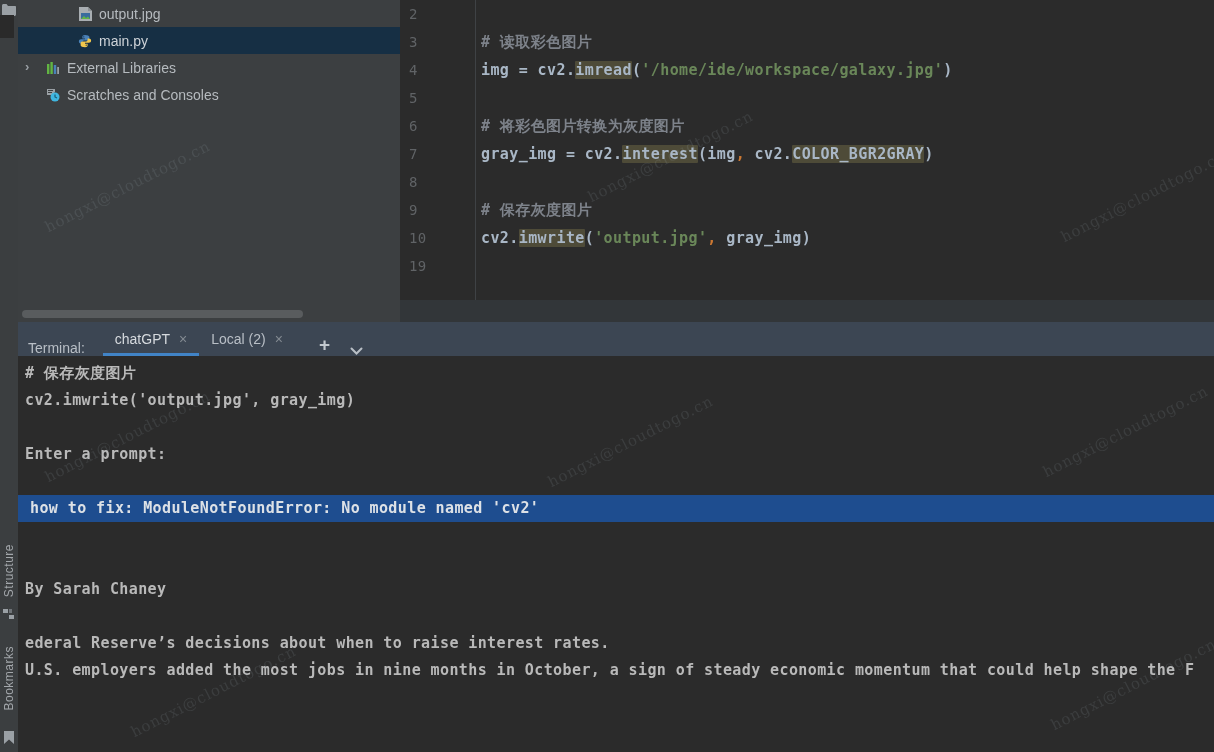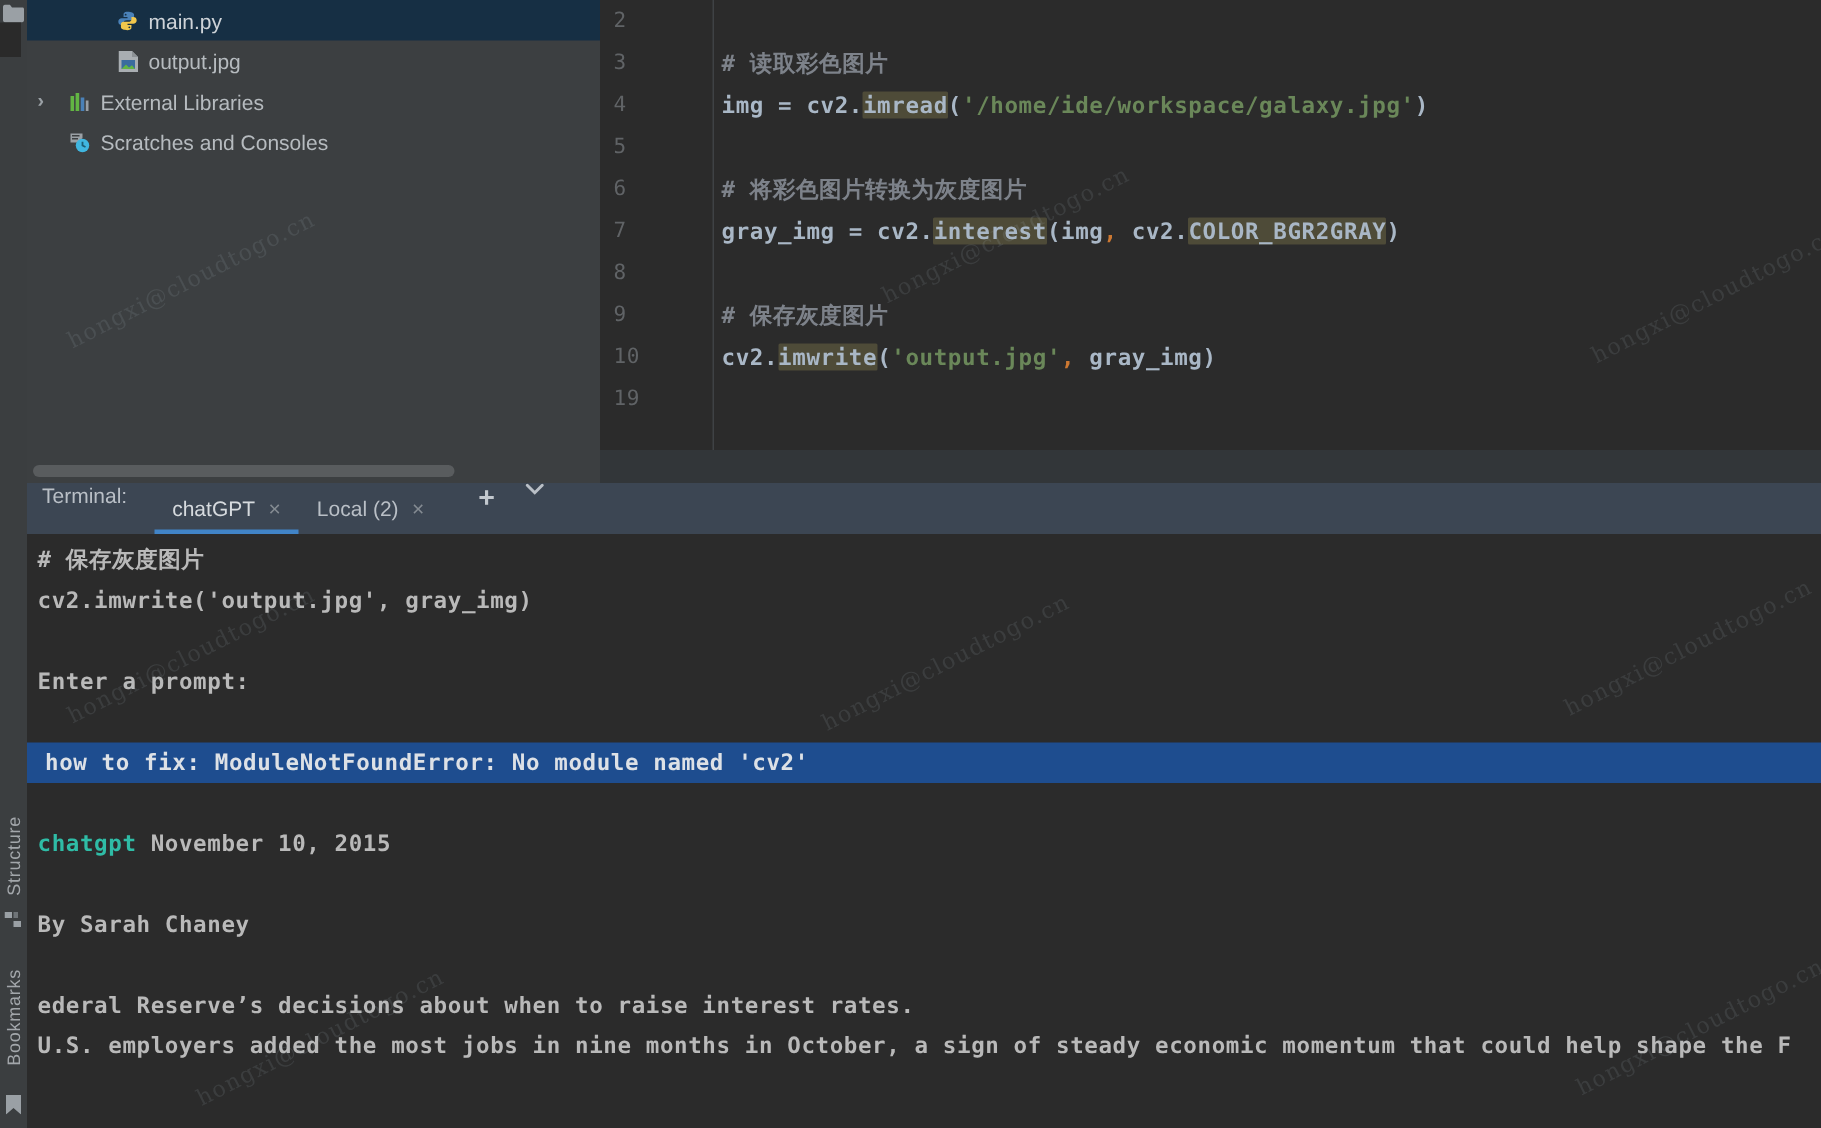--- a/index.html
+++ b/index.html
@@ -32,21 +32,21 @@
   .eline{height:28px;line-height:28px;display:flex;white-space:pre;
     font-family:"DejaVu Sans Mono","Liberation Mono",monospace;font-size:15px;font-weight:bold;letter-spacing:.4px;}
   .lnum{width:75px;flex:0 0 75px;box-sizing:border-box;padding-left:9px;color:#606366;font-weight:normal;font-size:14px;}
   .ltext{margin-left:6px;color:#a9b7c6;}
   .c-com{color:#7d828a;}
   .c-str{color:#6a8759;}
   .c-org{color:#cc7832;}
   .hl{background:#4e4b38;border-radius:1px;}
   .under-editor{position:absolute;left:400px;top:300px;width:814px;height:22px;background:#323639;}
   
-  .term-bar{position:absolute;left:18px;top:322px;width:1196px;height:34px;background:#3c4653;display:flex;align-items:flex-start;font-size:14px;}
+  .term-bar{position:absolute;left:18px;top:322px;width:1196px;height:34px;background:#3c4653;display:flex;align-items:flex-end;font-size:14px;}
   .term-label{margin-left:10px;color:#b9bfc6;}
   .ttab{display:flex;align-items:center;height:34px;box-sizing:border-box;padding:0 12px;cursor:pointer;color:#b9bfc6;}
   .ttab.active{color:#d6dade;border-bottom:3px solid #4184c7;padding-top:3px;}
   .ttab .tclose{margin-left:9px;color:#848b92;font-size:14px;}
   .ttab:first-of-type{margin-left:18px;}
   .tplus{margin-left:24px;color:#c2c8ce;font-size:19px;font-weight:bold;cursor:pointer;}
   .tchev{margin-left:20px;cursor:pointer;display:inline-flex;}
   .term-body{position:absolute;left:18px;top:356px;width:1196px;height:396px;background:#2b2b2b;padding-top:4px;box-sizing:border-box;overflow:hidden;}
   .tline{height:27px;line-height:27px;padding-left:7px;white-space:pre;overflow:hidden;
     font-family:"DejaVu Sans Mono","Liberation Mono",monospace;font-size:15px;font-weight:bold;letter-spacing:.4px;color:#b9b9b9;}
@@ -80,42 +80,42 @@
   <span class="vlabel" style="top:646px;">Bookmarks</span>
   <span class="stripe-icon" style="top:730px;">
     <svg width="12" height="13" viewBox="0 0 12 13">
         <path fill="#9aa0a5" d="M1 0h10v13L6 8.6 1 13z"></path>
       </svg>
   </span>
 </div>
 
 <div class="project-panel">
 
-  <div class="trow sel ind2">
-    <span class="ticon">
-      <svg width="14" height="14" viewBox="0 0 16 16">
-        <path fill="#4a81b8" d="M8 1C5.2 1 5 2.4 5 3.2V5h3v.9H3.6C2.1 5.9 1 6.9 1 8.5S2.1 11 3.6 11H5V9.4C5 8 6.1 7.4 7.5 7.4H11c1.2 0 2-.8 2-2V3.2C13 1.9 10.8 1 8 1zM6.6 2.5a.7.7 0 1 1 0 1.4.7.7 0 0 1 0-1.4z"></path>
-        <path fill="#f2c74c" d="M8 15c2.8 0 3-1.4 3-2.2V11H8v-.9h4.4c1.5 0 2.6-1 2.6-2.6S13.9 5 12.4 5H11v1.6C11 8 9.9 8.6 8.5 8.6H5c-1.2 0-2 .8-2 2v2.2C3 14.1 5.2 15 8 15zm1.4-1.5a.7.7 0 1 1 0-1.4.7.7 0 0 1 0 1.4z"></path>
-      </svg>
-    </span>
-    <span>main.py</span>
-  </div>
-
   <div class="trow ind2">
     <span class="ticon">
       <svg width="13" height="14" viewBox="0 0 13 14">
         <path fill="#a9aeb2" d="M0 0h9l4 4v10H0z"></path>
         <path fill="#8c9195" d="M9 0l4 4H9z"></path>
         <rect x="2" y="6" width="9" height="6" fill="#3a6c9e"></rect>
         <path fill="#62b543" d="M2 12l3-3 2 2 2-1.5 2 2.5z"></path>
       </svg>
     </span>
     <span>output.jpg</span>
   </div>
 
+  <div class="trow sel ind2">
+    <span class="ticon">
+      <svg width="14" height="14" viewBox="0 0 16 16">
+        <path fill="#4a81b8" d="M8 1C5.2 1 5 2.4 5 3.2V5h3v.9H3.6C2.1 5.9 1 6.9 1 8.5S2.1 11 3.6 11H5V9.4C5 8 6.1 7.4 7.5 7.4H11c1.2 0 2-.8 2-2V3.2C13 1.9 10.8 1 8 1zM6.6 2.5a.7.7 0 1 1 0 1.4.7.7 0 0 1 0-1.4z"></path>
+        <path fill="#f2c74c" d="M8 15c2.8 0 3-1.4 3-2.2V11H8v-.9h4.4c1.5 0 2.6-1 2.6-2.6S13.9 5 12.4 5H11v1.6C11 8 9.9 8.6 8.5 8.6H5c-1.2 0-2 .8-2 2v2.2C3 14.1 5.2 15 8 15zm1.4-1.5a.7.7 0 1 1 0-1.4.7.7 0 0 1 0 1.4z"></path>
+      </svg>
+    </span>
+    <span>main.py</span>
+  </div>
+
   <div class="trow ind1">
     <span class="chev">›</span>
     <span class="ticon">
       <svg width="14" height="14" viewBox="0 0 14 14">
         <rect x="1" y="3" width="2.4" height="10" fill="#62b543"></rect>
         <rect x="4.4" y="1" width="2.4" height="12" fill="#62b543"></rect>
         <rect x="7.8" y="4" width="2.4" height="9" fill="#4a81b8"></rect>
         <rect x="11.2" y="6" width="1.8" height="7" fill="#9aa0a5"></rect>
       </svg>
     </span>
@@ -202,21 +202,20 @@
 </div>
 
 <div class="term-body">
   <div class="tline"><span># 保存灰度图片</span></div>
   <div class="tline"><span>cv2.imwrite('output.jpg', gray_img)</span></div>
   <div class="tline"><span></span></div>
   <div class="tline"><span>Enter a prompt:</span></div>
   <div class="tline"><span></span></div>
   <div class="tline sel"><span>how to fix: ModuleNotFoundError: No module named 'cv2'</span></div>
   <div class="tline"><span></span></div>
-  <div class="tline"><span class="teal">chatgpt</span><span> November 10, 2015</span></div>
   <div class="tline"><span></span></div>
   <div class="tline"><span>By Sarah Chaney</span></div>
   <div class="tline"><span></span></div>
   <div class="tline"><span>ederal Reserve’s decisions about when to raise interest rates.</span></div>
   <div class="tline"><span>U.S. employers added the most jobs in nine months in October, a sign of steady economic momentum that could help shape the F</span></div>
 </div>
 
 <span class="wm" style="left:42px;top:220px;">hongxi@cloudtogo.cn</span>
 <span class="wm" style="left:585px;top:190px;">hongxi@cloudtogo.cn</span>
 <span class="wm" style="left:1058px;top:230px;">hongxi@cloudtogo.cn</span>

